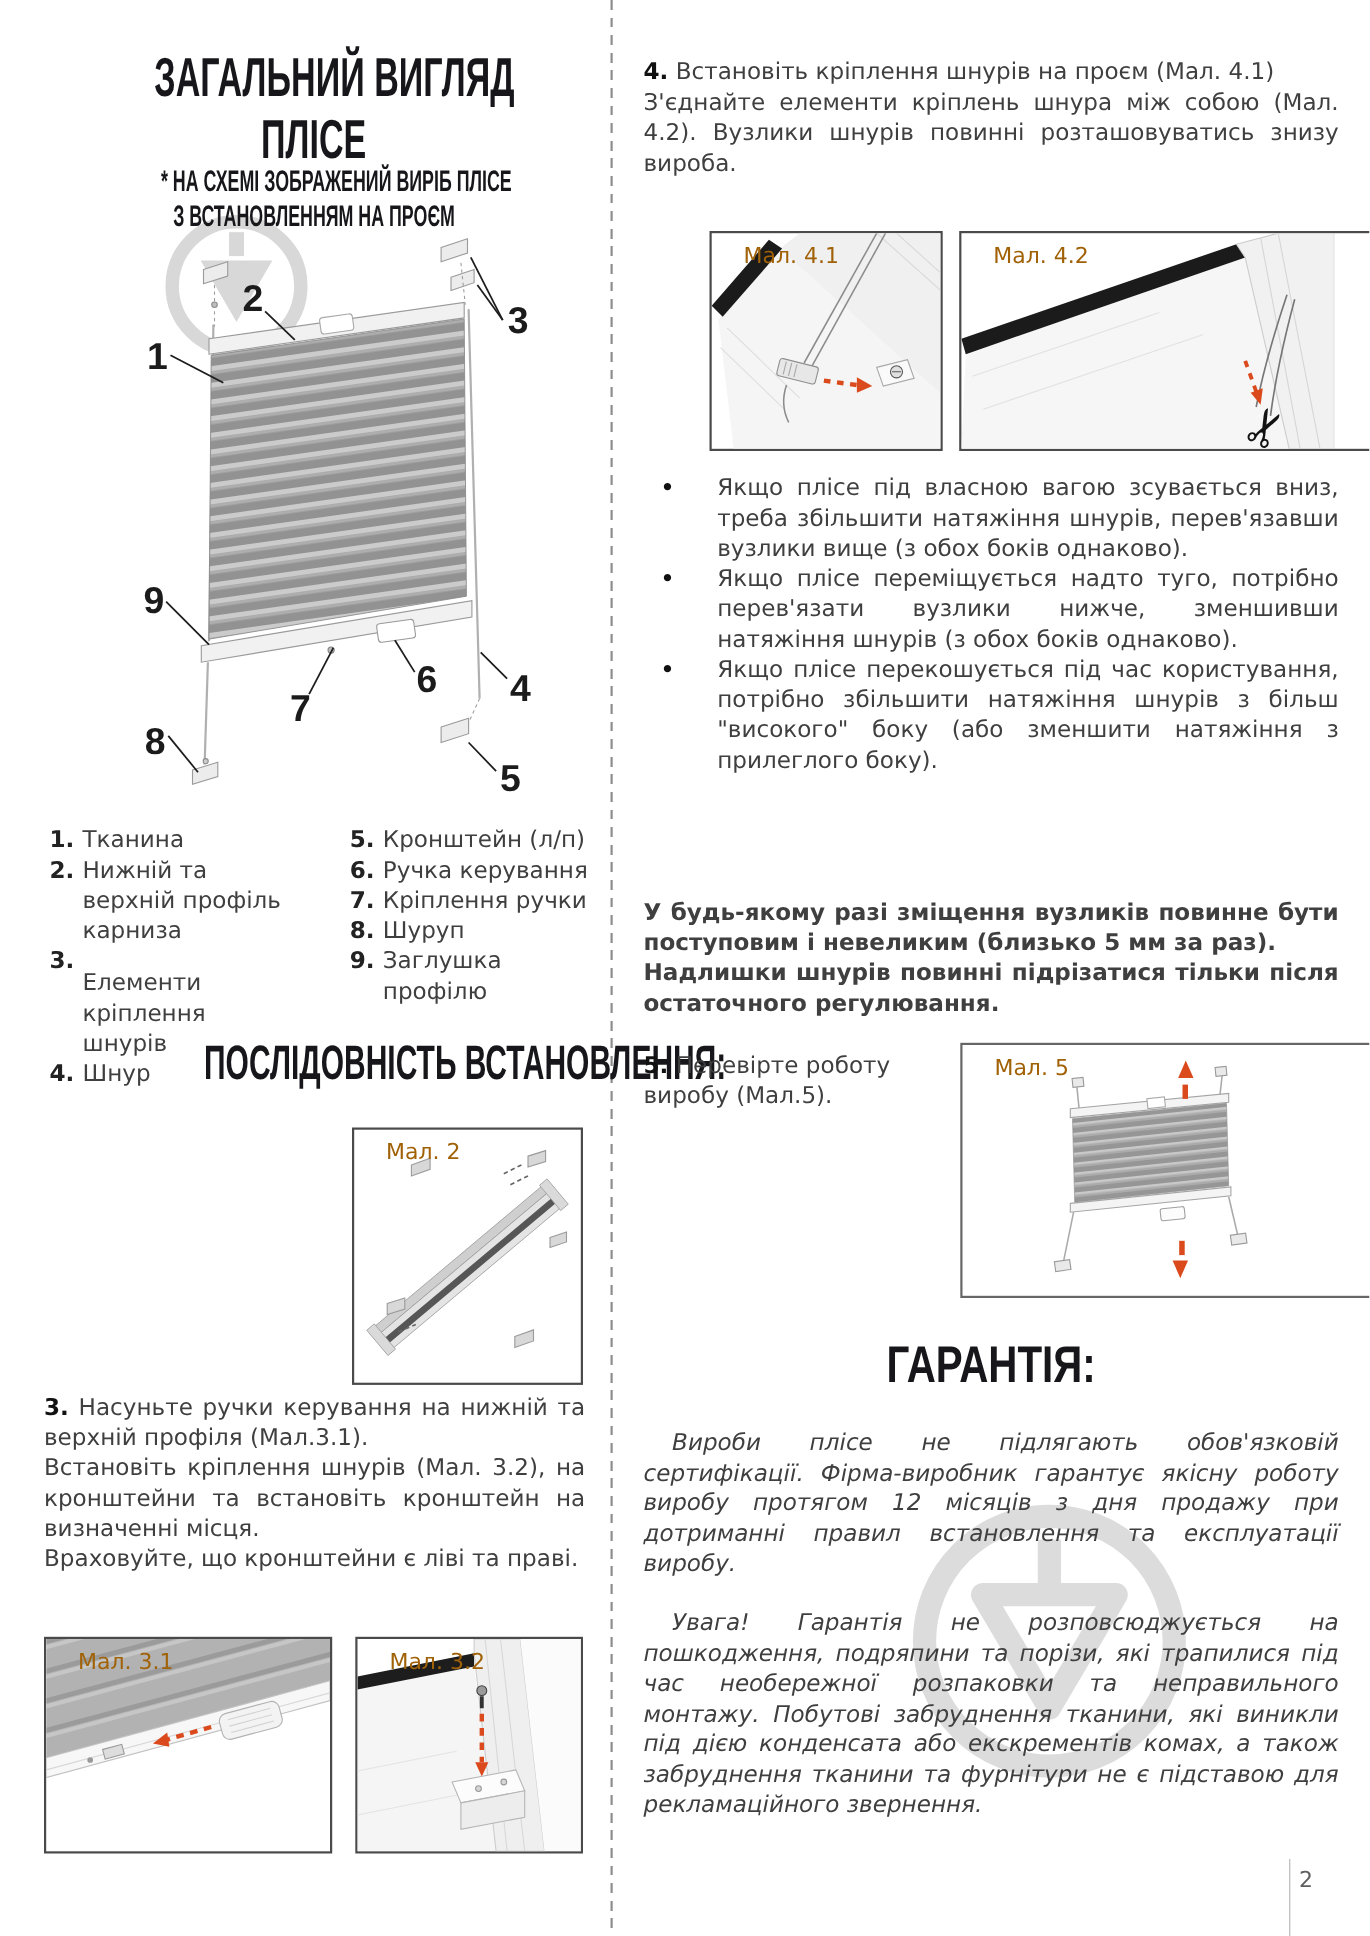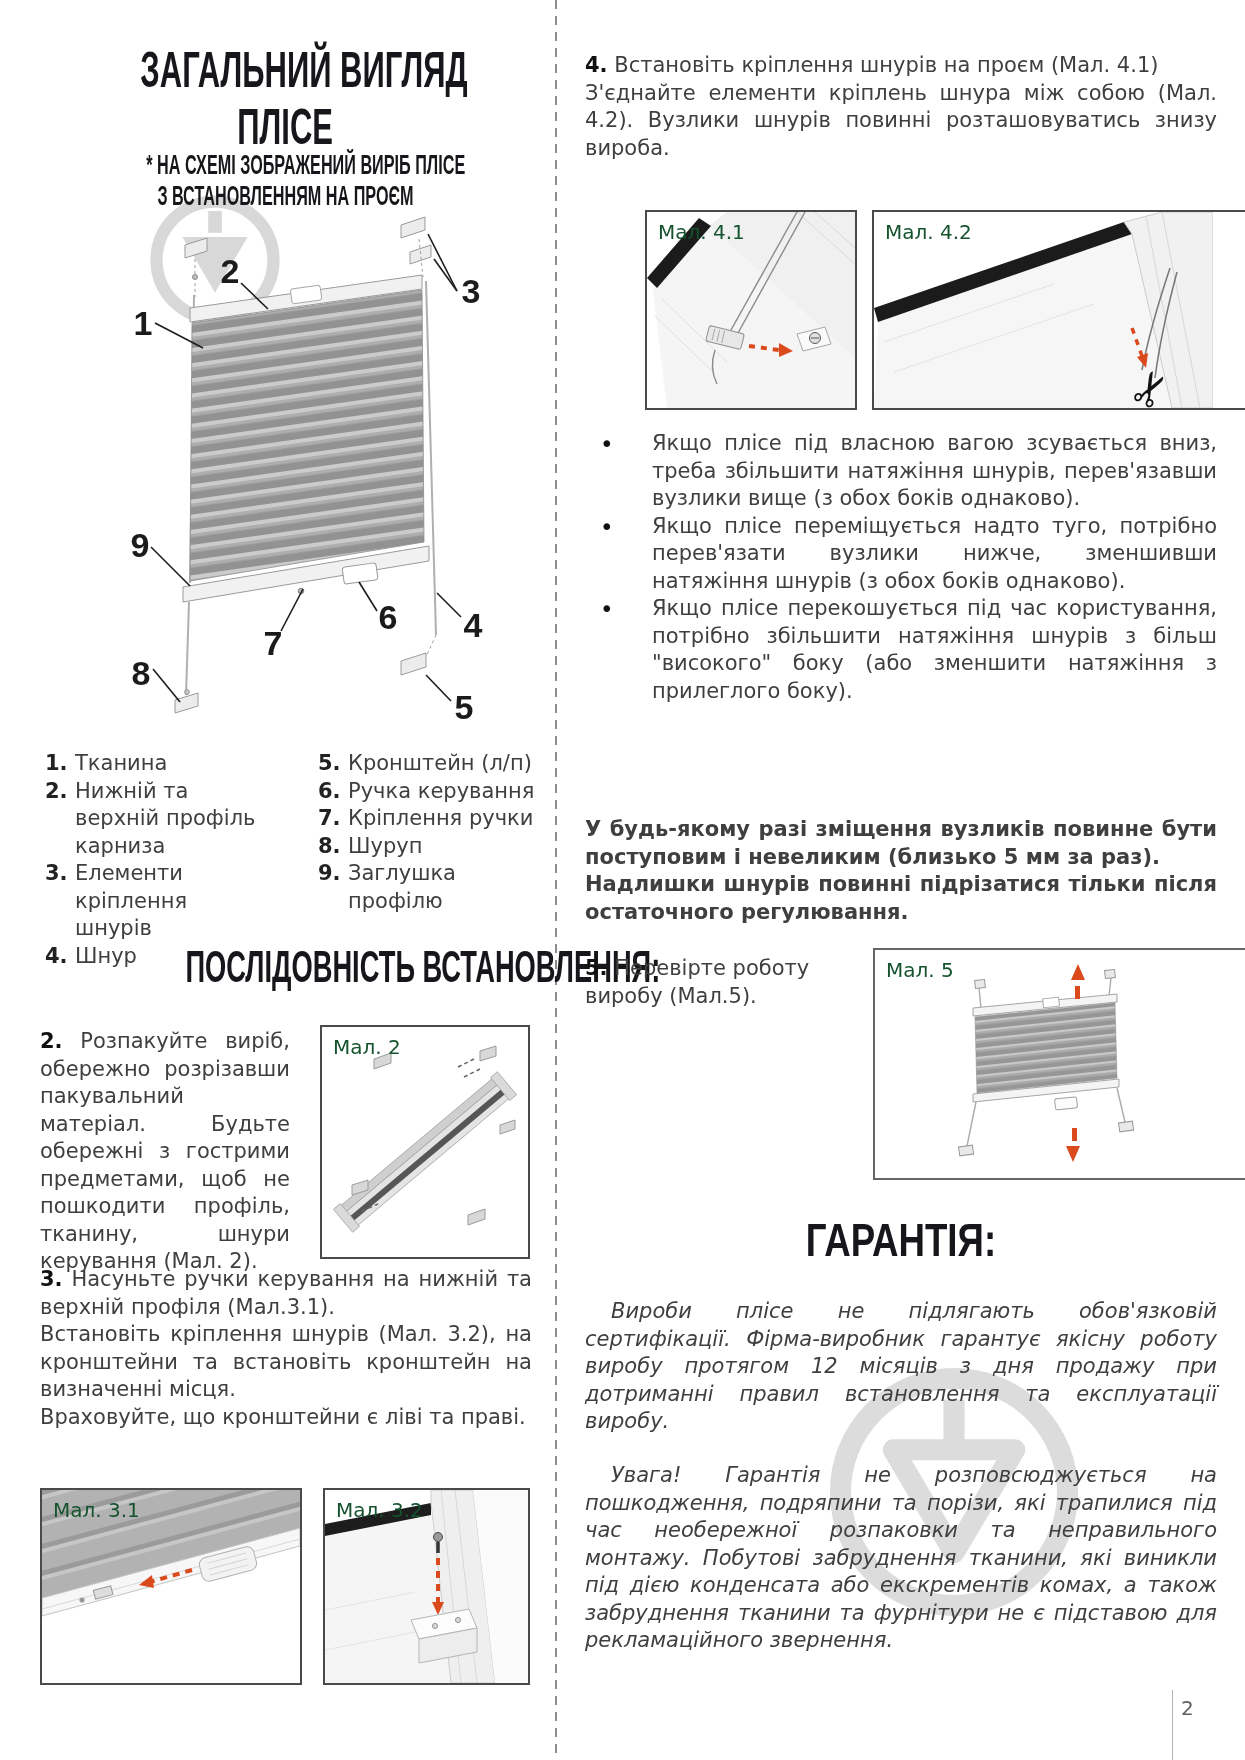--- a/index.html
+++ b/index.html
@@ -34,21 +34,21 @@
   .leg .row { display:flex; }
   .leg .lnum { width:30px; font-weight:700; color:#222; flex:0 0 30px; }
   .leg .ltxt { color:#3f3f3f; }
   
   .bul { display:flex; }
   .bul .mark { flex:0 0 52px; font-size:23px; color:#111; padding-top:1px; }
   .bul .btxt { flex:1; text-align:justify; }
   
   .fig { position:absolute; border:2px solid #4a4a4a; background:#fff; box-sizing:border-box; }
   .fig .flabel {
-    position:absolute; top:8px; left:11px; font-size:20px; color:#14532d;
+    position:absolute; top:8px; left:29px; font-size:20px; color:#a16207;
     background:transparent; z-index:2;
   }
   .fig svg { position:absolute; left:0; top:0; z-index:1; }
   
   .wm { opacity:0.85; z-index:0; }
   .content { z-index:1; }
   
   #pg-line { position:absolute; left:1172px; top:1690px; width:1px; height:70px; background:#b3b3b3; }
   #pg-num  { position:absolute; left:1181px; top:1696px; font-size:20px; color:#5f5f5f; }
 </style>
@@ -153,21 +153,21 @@
       <div class="row">
           <span class="lnum">1.</span>
           <span class="ltxt" style="width:200px;">Тканина</span>
         </div>
       <div class="row">
           <span class="lnum">2.</span>
           <span class="ltxt" style="width:195px;">Нижній та верхній профіль карниза</span>
         </div>
       <div class="row">
           <span class="lnum">3.</span>
-          <span class="ltxt" style="width:195px;">Елементи кріплення шнурів</span>
+          <span class="ltxt" style="width:195px;margin-top:20px;">Елементи кріплення шнурів</span>
         </div>
       <div class="row">
           <span class="lnum">4.</span>
           <span class="ltxt" style="width:200px;">Шнур</span>
         </div>
     </div>
     <div class="abs" style="left:273px;top:0;width:225px;">
       <div class="row">
           <span class="lnum">5.</span>
           <span class="ltxt">Кронштейн (л/п)</span>
@@ -188,24 +188,20 @@
           <span class="lnum">9.</span>
           <span class="ltxt">Заглушка профілю</span>
         </div>
     </div>
   </div>
 
   <div id="seq-title" class="abs content hline" style="left:40px;top:943px;width:490px;">
     <span class="cond">ПОСЛІДОВНІСТЬ ВСТАНОВЛЕННЯ:</span>
   </div>
 
-  <div class="abs content para" style="left:40px;top:1028px;width:250px;">
-    <span class="stepnum">2.</span>
-    <span>Розпакуйте виріб, обережно розрізавши пакувальний матеріал. Будьте обережні з гострими предметами, щоб не пошкодити профіль, тканину, шнури керування (Мал. 2).</span>
-  </div>
 
   <div class="fig" style="left:320px;top:1025px;width:210px;height:234px;">
     <span class="flabel">Мал. 2</span>
     <svg width="206" height="230" viewBox="0 0 206 230">
       <g transform="rotate(-40 103 125)">
         <rect x="0" y="112" width="206" height="8" fill="#cfcfcf" stroke="#9a9a9a" stroke-width="0.7"></rect>
         <rect x="0" y="120" width="206" height="18" fill="#e4e4e4" stroke="#9a9a9a" stroke-width="0.7"></rect>
         <rect x="0" y="126" width="206" height="6" fill="#565656"></rect>
         <rect x="-4" y="110" width="9" height="30" fill="#dadada" stroke="#9a9a9a" stroke-width="0.7"></rect>
         <rect x="201" y="110" width="9" height="30" fill="#dadada" stroke="#9a9a9a" stroke-width="0.7"></rect>

